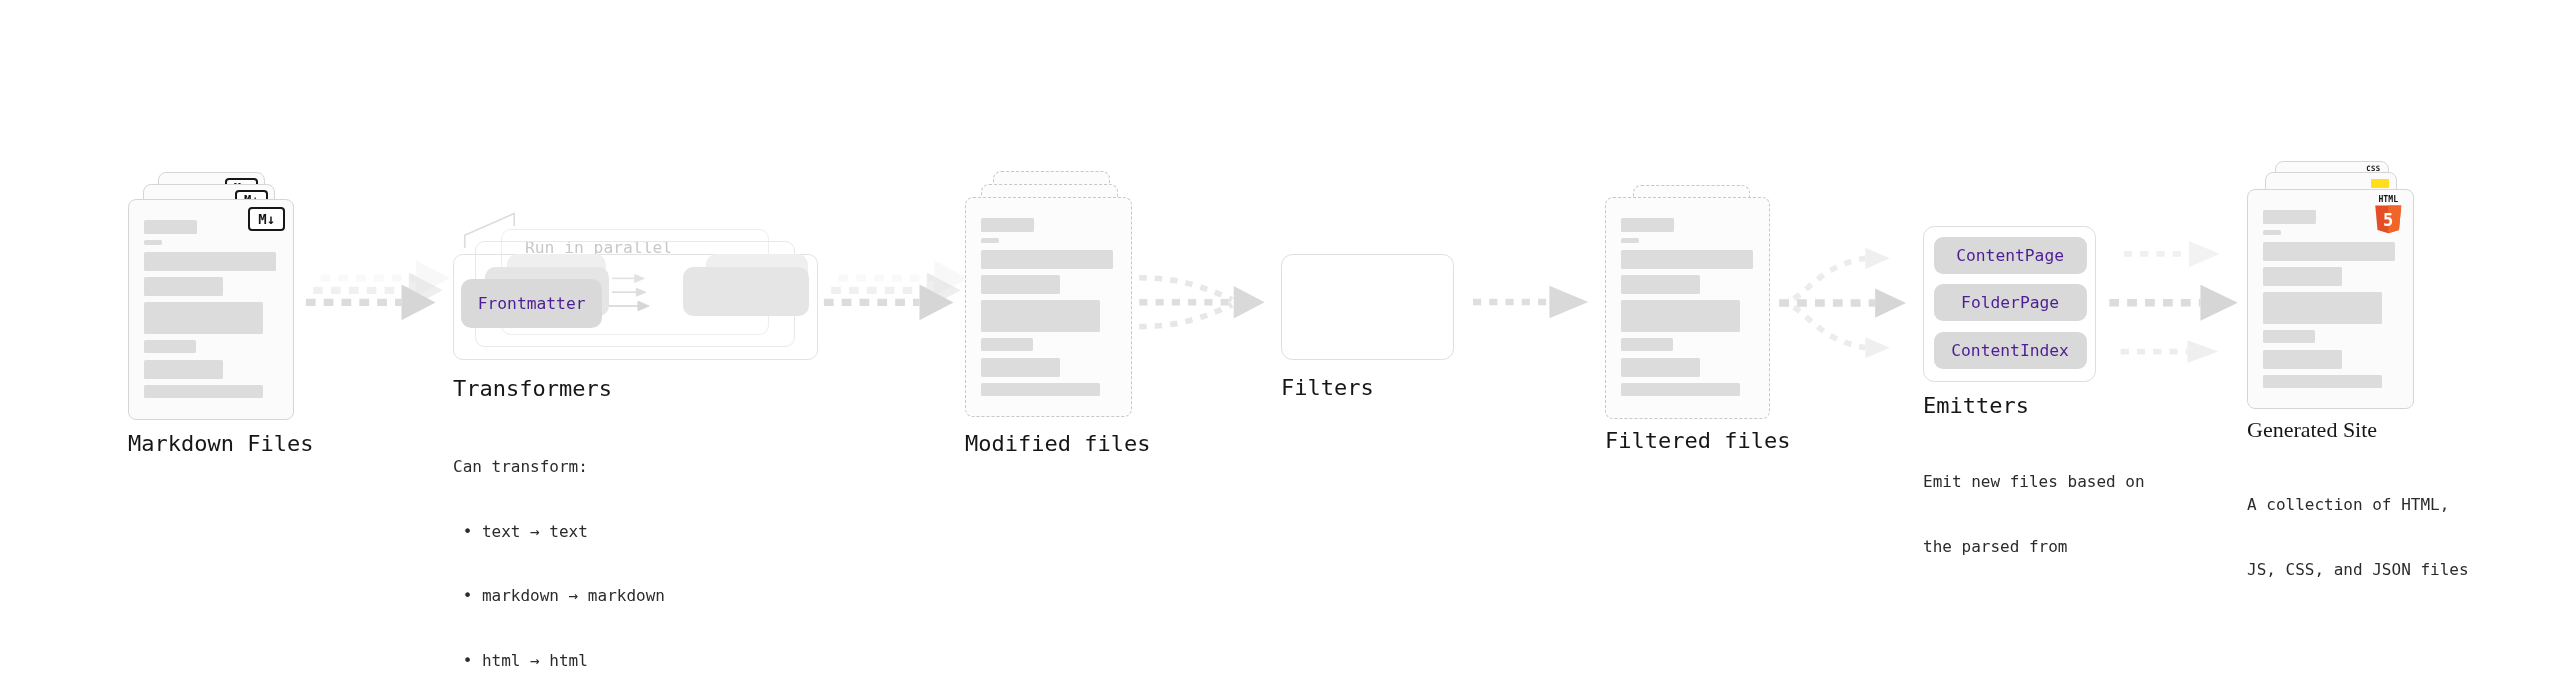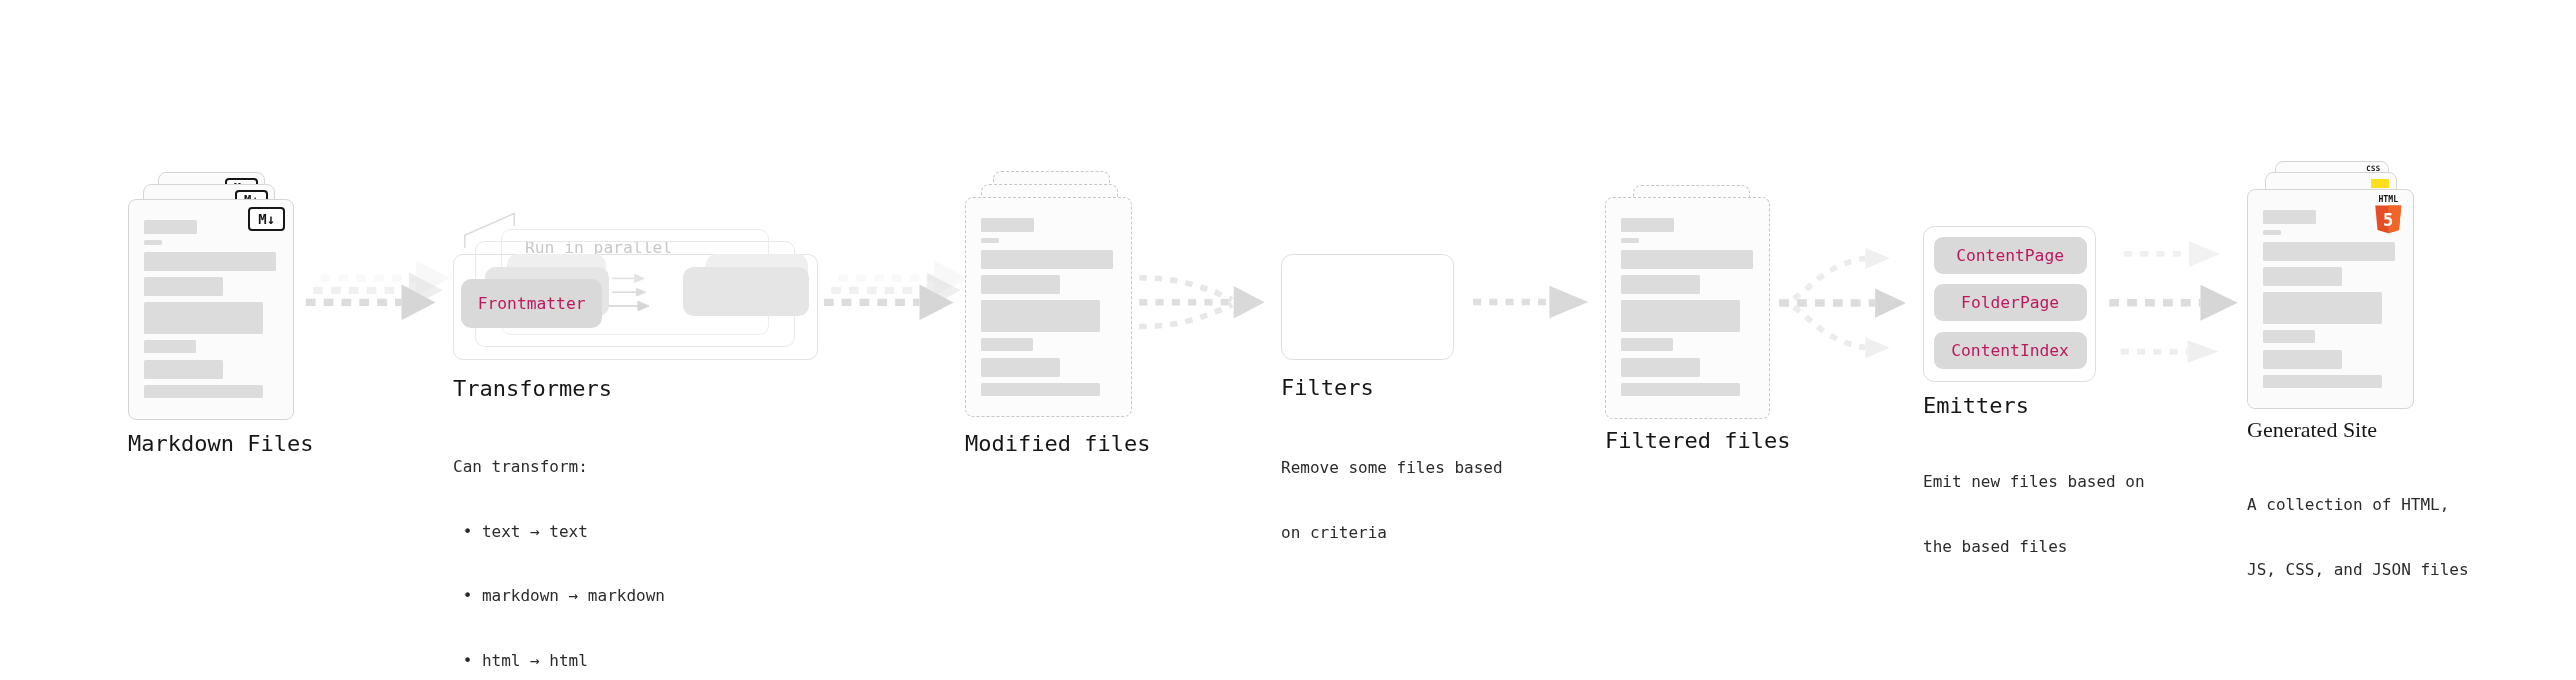--- a/index.html
+++ b/index.html
@@ -11,21 +11,21 @@
   .doc-lines{position:absolute;left:14.6px;top:19.5px;}
   .doc-line{background:#dcdcdc;border-radius:1.6px;}
   .md-badge{position:absolute;border:2px solid #161616;border-radius:4.1px;background:#fff;
             display:flex;align-items:center;justify-content:center;font-weight:bold;color:#161616;}
   .md-badge.front{top:7.3px;right:8.1px;width:32.5px;height:19.5px;font-size:14px;}
   .md-badge.small{top:4.9px;right:6.5px;width:29px;height:17px;font-size:12.2px;}
   .frame{position:absolute;border:1.2px solid #e2e2e2;border-radius:9.8px;background:transparent;box-sizing:border-box;}
   .frame.f2{border-color:#e8e8e8;}
   .frame.f3{border-color:#ededed;}
   .chip{position:absolute;background:#d9d9d9;border-radius:10.6px;display:flex;align-items:center;
-        justify-content:center;font-size:16.3px;color:#be185d;white-space:pre;}
+        justify-content:center;font-size:16.3px;color:#4c1d95;white-space:pre;}
   .chip.l2{background:#e5e5e5;}
   .chip.l3{background:#efefef;}
   .panel{position:absolute;background:#ffffff;border:1.2px solid #dedede;border-radius:11.4px;box-sizing:border-box;}
   .title{position:absolute;font-size:22px;font-weight:500;color:#161616;white-space:pre;}
   .note{position:absolute;font-size:16px;line-height:21.5px;color:#2b2b2b;white-space:pre;}
   .callout-text{position:absolute;font-size:16.3px;color:#c8c8c8;white-space:pre;}
   .arrow-svg{position:absolute;}
   .css-badge{position:absolute;top:3.3px;right:6.5px;text-align:center;line-height:1;}
   .css-badge .t{font-size:7.3px;font-weight:bold;color:#111;letter-spacing:0.4px;}
   .css-badge .bar{width:17px;height:3.3px;background:#2a65f2;border-radius:0.8px;margin-top:0.8px;}
@@ -115,24 +115,20 @@
           <div class="doc-line" style="width: 79px; height: 19.5px; margin-bottom: 5.7px;"></div>
           <div class="doc-line" style="width: 119px; height: 13px; margin-bottom: 0px;"></div>
         </div>
     </div>
     <div class="title" style="left:0px;top:431px;">Modified files</div>
   </div>
 
   <div class="sec" style="left:1281px;width:268px;">
     <div class="panel" style="left:0px;top:254px;width:173px;height:106px;"></div>
     <div class="title" style="left:0px;top:375px;">Filters</div>
-    <div class="note" style="left:0px;top:414px;">
-      <div>Remove some files based</div>
-      <div>on criteria</div>
-    </div>
   </div>
 
   <div class="sec" style="left:1605px;width:179px;">
     <div class="card dashed" style="left:28.4px;top:185px;width:117px;height:49px;"></div>
     <div class="card dashed" style="left:0px;top:197px;width:165px;height:222px;">
       <div class="doc-lines">
           <div class="doc-line" style="width: 53px; height: 14.6px; margin-bottom: 5.7px;"></div>
           <div class="doc-line" style="width: 18.7px; height: 5.7px; margin-bottom: 6.5px;"></div>
           <div class="doc-line" style="width: 132px; height: 18.7px; margin-bottom: 6.5px;"></div>
           <div class="doc-line" style="width: 79px; height: 18.7px; margin-bottom: 6.5px;"></div>
@@ -146,21 +142,21 @@
   </div>
 
   <div class="sec" style="left:1923px;width:252px;">
     <div class="panel" style="left:0px;top:226px;width:173px;height:156px;"></div>
     <div class="chip" style="left:10.6px;top:237px;width:153px;height:37px;border-radius:9px;">ContentPage</div>
     <div class="chip" style="left:10.6px;top:284px;width:153px;height:37px;border-radius:9px;">FolderPage</div>
     <div class="chip" style="left:10.6px;top:332px;width:153px;height:37px;border-radius:9px;">ContentIndex</div>
     <div class="title" style="left:0px;top:393px;">Emitters</div>
     <div class="note" style="left:0px;top:428px;">
       <div>Emit new files based on</div>
-      <div>the based files</div>
+      <div>the parsed from</div>
     </div>
   </div>
 
   <div class="sec" style="left:2247px;width:260px;">
     <div class="card" style="left:28.4px;top:161px;width:114px;height:73px;">
       <div class="css-badge">
         <div class="t">CSS</div>
         <div class="bar"></div>
       </div>
     </div>

